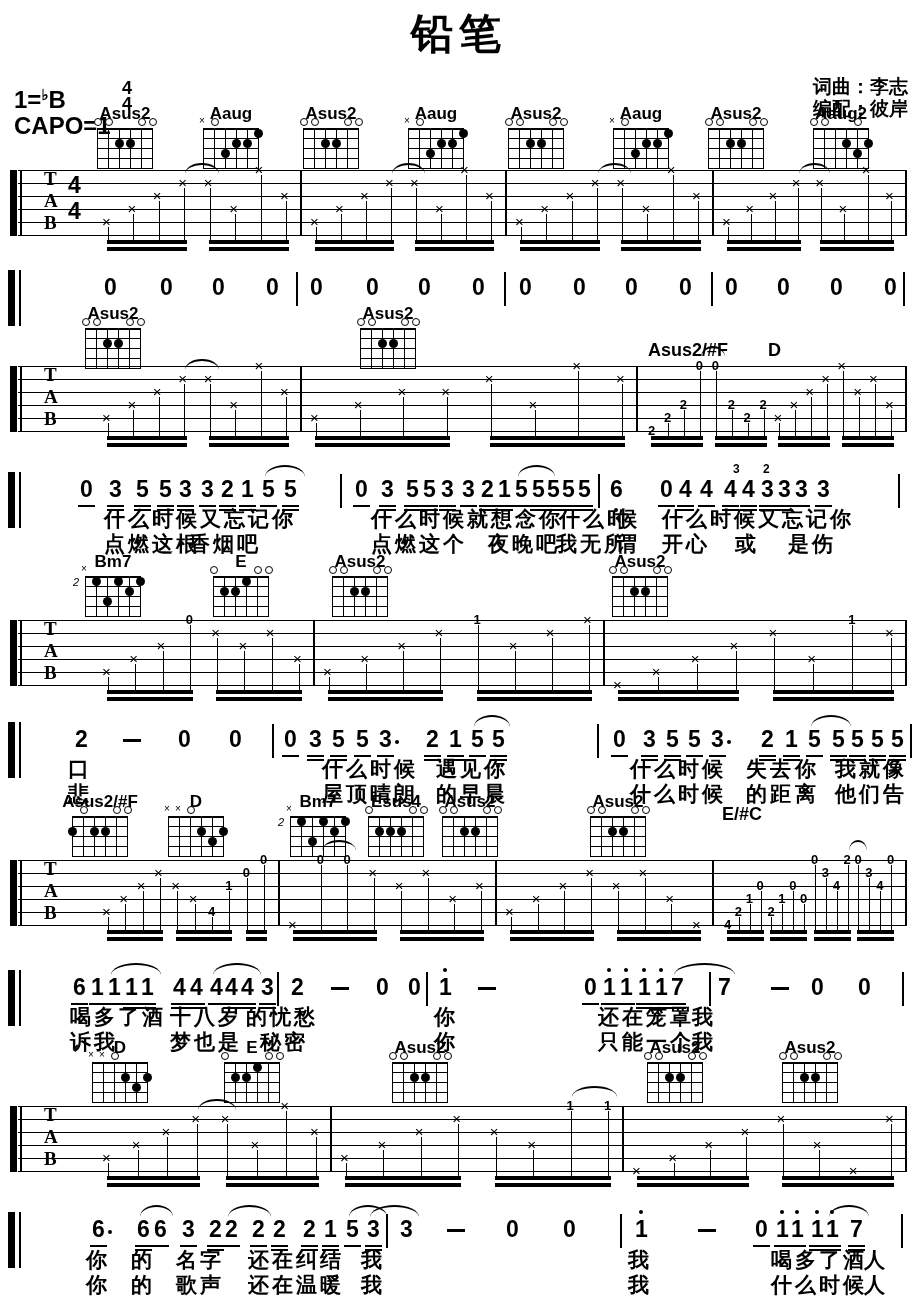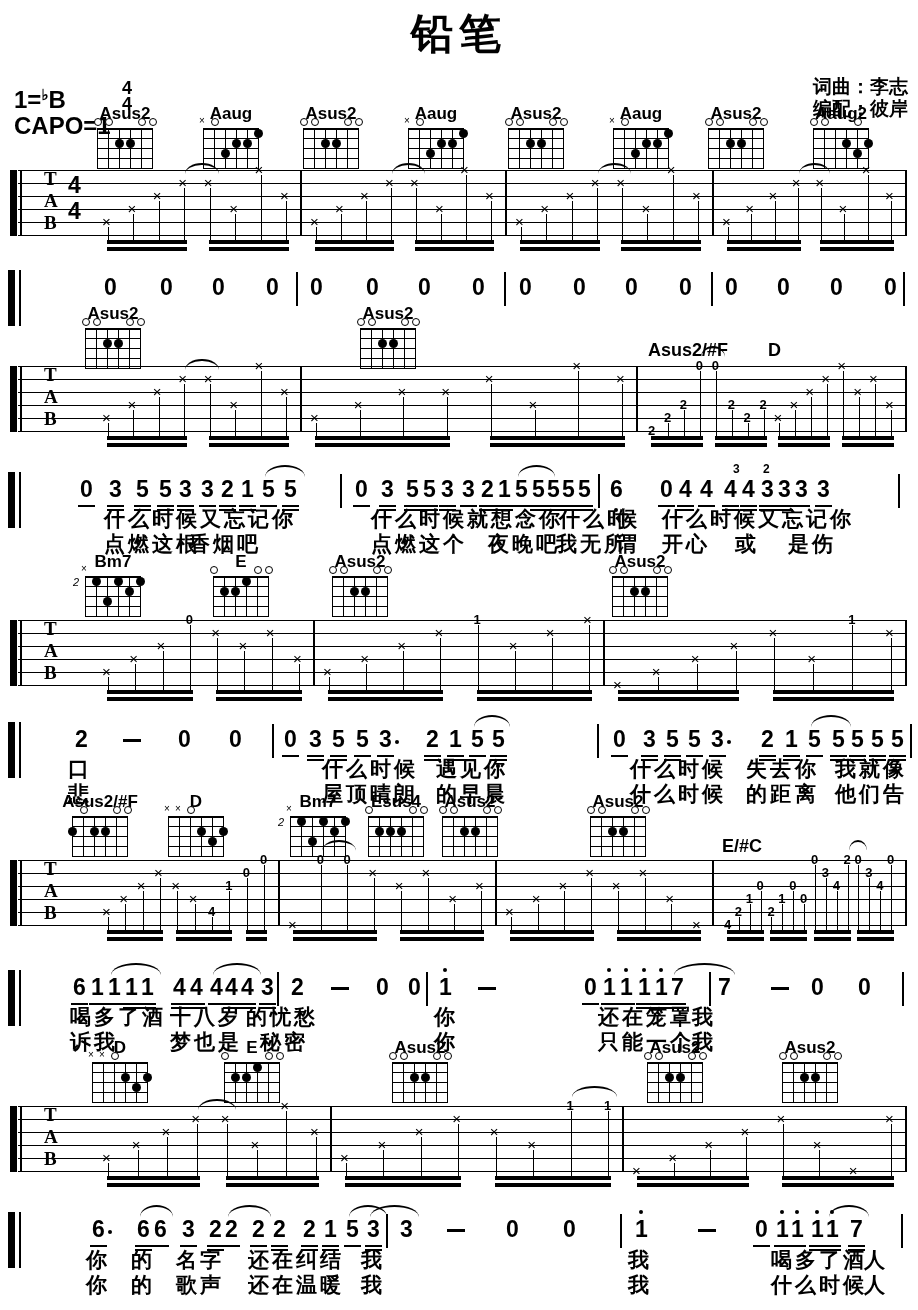--- a/index.html
+++ b/index.html
@@ -400,21 +400,21 @@
       <div class="abs blk" style="left: 623px; top: 816px; width: 1px; height: 40px;"></div>
       <div class="abs blk" style="left: 634px; top: 816px; width: 1px; height: 40px;"></div>
       <div class="abs blk" style="left: 645px; top: 816px; width: 1px; height: 40px;"></div>
       <div class="abs blk" style="left: 590px; top: 816px; width: 56px; height: 2px;"></div>
       <div class="abs blk" style="left: 590px; top: 826px; width: 56px; height: 1px;"></div>
       <div class="abs blk" style="left: 590px; top: 836px; width: 56px; height: 1px;"></div>
       <div class="abs blk" style="left: 590px; top: 846px; width: 56px; height: 1px;"></div>
       <div class="abs blk" style="left: 590px; top: 856px; width: 56px; height: 1px;"></div>
       <div class="abs dotr" style="left: 608px; top: 827px; width: 9px; height: 9px;"></div>
       <div class="abs dotr" style="left: 619px; top: 827px; width: 9px; height: 9px;"></div>
-      <div class="abs ctext" style="left: 722px; top: 836px;">E/#C</div>
+      <div class="abs ctext" style="left: 722px; top: 804px;">E/#C</div>
       <div class="abs clabel" style="left: 120px; top: 1038px; transform: translateX(-50%);">D</div>
       <div class="abs mkx" style="left: 88px; top: 1050px;">×</div>
       <div class="abs mkx" style="left: 99px; top: 1050px;">×</div>
       <div class="abs ring" style="left: 111px; top: 1052px; width: 6px; height: 6px;"></div>
       <div class="abs blk" style="left: 92px; top: 1062px; width: 1px; height: 40px;"></div>
       <div class="abs blk" style="left: 103px; top: 1062px; width: 1px; height: 40px;"></div>
       <div class="abs blk" style="left: 114px; top: 1062px; width: 1px; height: 40px;"></div>
       <div class="abs blk" style="left: 125px; top: 1062px; width: 1px; height: 40px;"></div>
       <div class="abs blk" style="left: 136px; top: 1062px; width: 1px; height: 40px;"></div>
       <div class="abs blk" style="left: 147px; top: 1062px; width: 1px; height: 40px;"></div>

